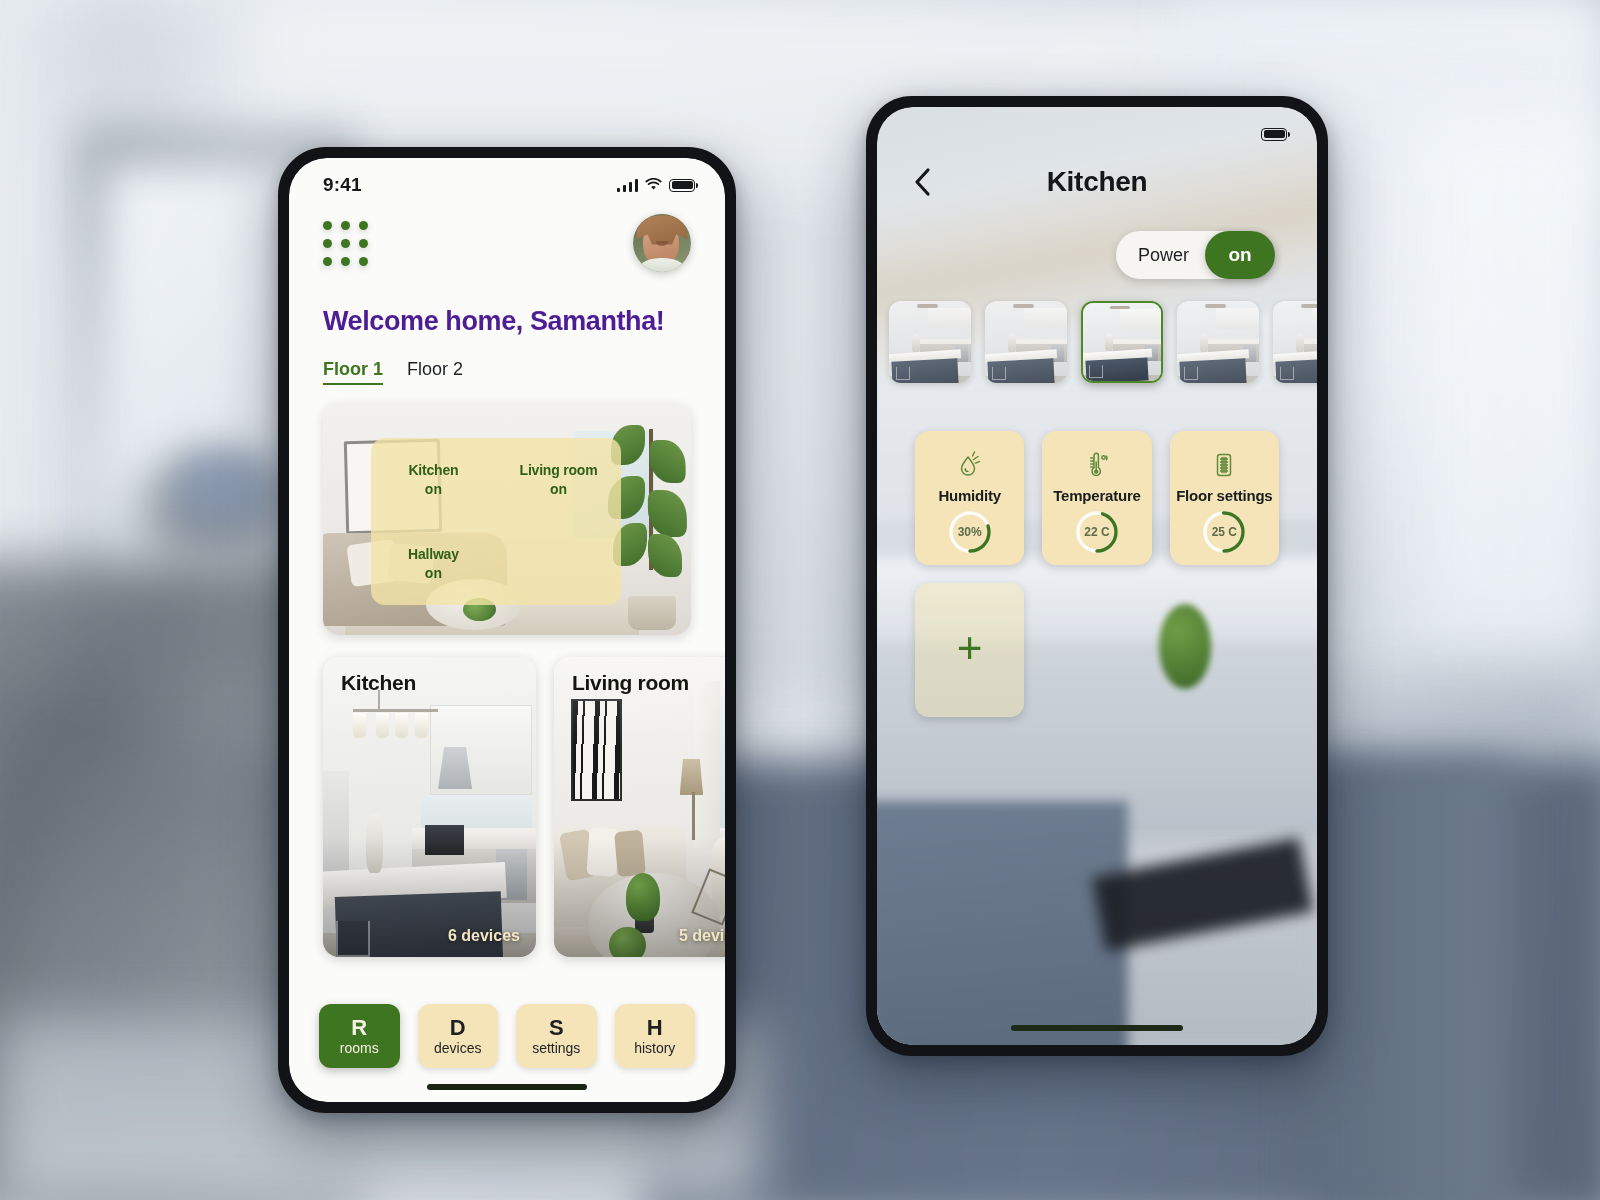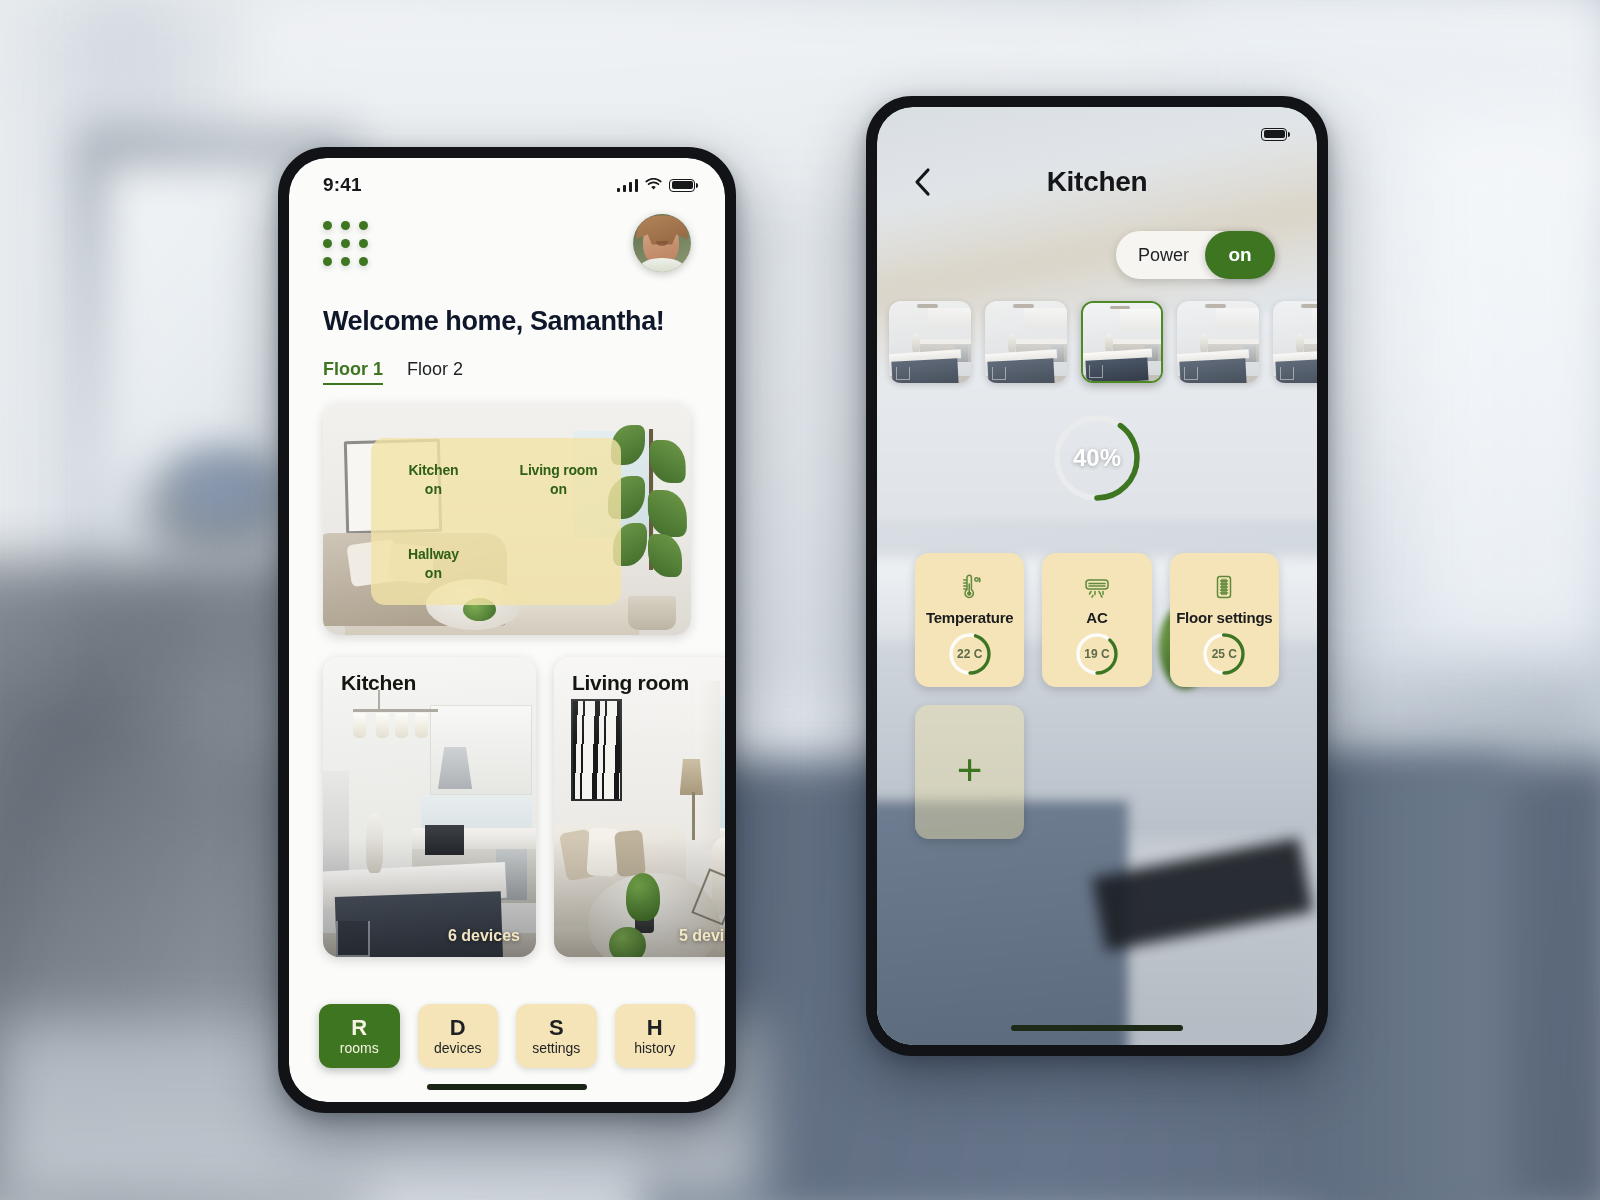--- a/index.html
+++ b/index.html
@@ -124,21 +124,21 @@
   .avatar .face { position:absolute; left:18%; top:10%; width:62%; height:78%;
     border-radius:48% 48% 44% 44%; background: linear-gradient(165deg,#d8a98a,#b9805e); }
   .avatar .hair { position:absolute; left:6%; top:2%; width:88%; height:72%;
     border-radius:50% 50% 42% 42%; background: linear-gradient(160deg,#b3845a,#8a5f3c);
     clip-path: polygon(0 0,100% 0,100% 58%,78% 46%,70% 70%,30% 70%,22% 46%,0 58%); }
   .avatar .smile { position:absolute; left:40%; top:47%; width:20%; height:8%;
     border-radius:0 0 40px 40px; background:#7d4a33; opacity:.6; }
   .avatar .body { position:absolute; left:12%; bottom:-8%; width:76%; height:32%;
     border-radius:50% 50% 0 0; background: linear-gradient(180deg,#eef0ea,#cfd7c4); }
 
-  .welcome { font-size: 27px; font-weight: 800; color:#0f172a; letter-spacing:-.4px;
+  .welcome { font-size: 27px; font-weight: 800; color:#4c1d95; letter-spacing:-.4px;
     padding: 34px 34px 0 34px; }
 
   .floors { display:flex; gap:24px; padding: 22px 34px 0 34px; }
   .floor-tab { font-size:18px; color:#1d2022; cursor:pointer; padding-bottom:3px; }
   .floor-tab.active { color:#3e7520; font-weight:600; border-bottom:2px solid #3e7520; }
 
   
   .roommap { margin: 18px 34px 0 34px; height: 232px; border-radius: 16px; position:relative;
     overflow:hidden; box-shadow: 0 3px 12px rgba(0,0,0,.14); }
   .rm-photo { position:absolute; inset:0; }
@@ -669,32 +669,42 @@
           <div class="tlow"></div>
         <div class="tfloor"></div>
           <div class="tislandtop"></div>
           <div class="tisland"></div>
         <div class="tlamp"></div>
           <div class="tvase"></div>
           <div class="tstool"></div>
       </div>
     </div>
 
-    <div class="gauge-wrap">
-      <div class="gauge">
-        <svg width="94" height="94" viewBox="0 0 94 94">
-          <circle cx="47" cy="47" r="40" fill="none" stroke="#e9ebec" stroke-width="5.5"></circle>
-          <circle id="gauge-arc" cx="47" cy="47" r="40" fill="none" stroke="#3e7520" stroke-width="5.5" stroke-linecap="round" stroke-dasharray="251.32741228718345" stroke-dashoffset="150.79644737231007"></circle>
-        </svg>
-        <div class="gval">40%</div>
-      </div>
-    </div>
 
     <div class="tilegrid">
 
+      <div class="tile">
+        <div class="ticon">
+          <svg width="30" height="30" viewBox="0 0 30 30">
+            <g stroke="#5f8a3c" stroke-width="1.5" fill="none" stroke-linecap="round" stroke-linejoin="round">
+              <path d="M13 7 C8.5 12.5 6.5 15.5 6.5 18.6 A6.5 6.5 0 0 0 19.5 18.6 C19.5 15.5 17.5 12.5 13 7 Z"></path>
+              <path d="M10.2 18.8 a2.8 2.8 0 0 0 2.8 2.8"></path>
+              <path d="M18.5 9.5 l4.5-3 M20.5 13 l4-1.4 M17.5 6 l2-4"></path>
+            </g>
+          </svg>
+        </div>
+        <div class="tname">Humidity</div>
+        <div class="minig">
+          <svg width="46" height="46" viewBox="0 0 46 46">
+            <circle cx="23" cy="23" r="19" fill="none" stroke="#fdfcf8" stroke-width="3.4"></circle>
+            <circle class="mini-arc" cx="23" cy="23" r="19" fill="none" stroke="#3e7520" stroke-width="3.4" stroke-linecap="round" stroke-dasharray="119.38052083641213" stroke-dashoffset="83.56636458548849"></circle>
+          </svg>
+          <div class="mv">30%</div>
+        </div>
+      </div>
 
       <div class="tile">
         <div class="ticon">
           <svg width="30" height="30" viewBox="0 0 30 30">
             <g stroke="#5f8a3c" stroke-width="1.5" fill="none" stroke-linecap="round">
               <path d="M12 5.5 a2.2 2.2 0 0 1 4.4 0 v12.2 a4.2 4.2 0 1 1 -4.4 0 Z"></path>
               <circle cx="14.2" cy="21.6" r="2.2" fill="#5f8a3c" stroke="none"></circle>
               <path d="M14.2 12 v9"></path>
               <path d="M8.8 8 h2.6 M8.8 11 h2.6 M8.8 14 h2.6 M8.8 17 h2.6"></path>
               <circle cx="21.5" cy="7.5" r="1.7"></circle>
@@ -705,40 +715,20 @@
         <div class="tname">Temperature</div>
         <div class="minig">
           <svg width="46" height="46" viewBox="0 0 46 46">
             <circle cx="23" cy="23" r="19" fill="none" stroke="#fdfcf8" stroke-width="3.4"></circle>
             <circle class="mini-arc" cx="23" cy="23" r="19" fill="none" stroke="#3e7520" stroke-width="3.4" stroke-linecap="round" stroke-dasharray="119.38052083641213" stroke-dashoffset="65.65928646002668"></circle>
           </svg>
           <div class="mv">22 C</div>
         </div>
       </div>
 
-      <div class="tile">
-        <div class="ticon">
-          <svg width="32" height="30" viewBox="0 0 32 30">
-            <g stroke="#5f8a3c" stroke-width="1.5" fill="none" stroke-linecap="round">
-              <rect x="5" y="8" width="22" height="9" rx="3"></rect>
-              <path d="M8 11.4 h16 M8 14 h16"></path>
-              <path d="M10 19.5 l-1.5 2.5 M14 19.5 l0 3 M18 19.5 l1.5 2.5 M22 19.5 l0 3"></path>
-              <path d="M12 23.5 l-1 1.6 M20 23.5 l1 1.6"></path>
-            </g>
-          </svg>
-        </div>
-        <div class="tname">AC</div>
-        <div class="minig">
-          <svg width="46" height="46" viewBox="0 0 46 46">
-            <circle cx="23" cy="23" r="19" fill="none" stroke="#fdfcf8" stroke-width="3.4"></circle>
-            <circle class="mini-arc" cx="23" cy="23" r="19" fill="none" stroke="#3e7520" stroke-width="3.4" stroke-linecap="round" stroke-dasharray="119.38052083641213" stroke-dashoffset="74.01592291857553"></circle>
-          </svg>
-          <div class="mv">19 C</div>
-        </div>
-      </div>
 
       <div class="tile">
         <div class="ticon">
           <svg width="30" height="30" viewBox="0 0 30 30">
             <g stroke="#5f8a3c" stroke-width="1.5" fill="none" stroke-linecap="round">
               <rect x="8.5" y="4.5" width="13" height="21" rx="2.5"></rect>
               <path d="M11.5 9 h7 M11.5 12 h7 M11.5 15 h7 M11.5 18 h7 M11.5 21 h7"></path>
               <path d="M13 7.5 v15 M15 7.5 v15 M17 7.5 v15"></path>
             </g>
           </svg>

